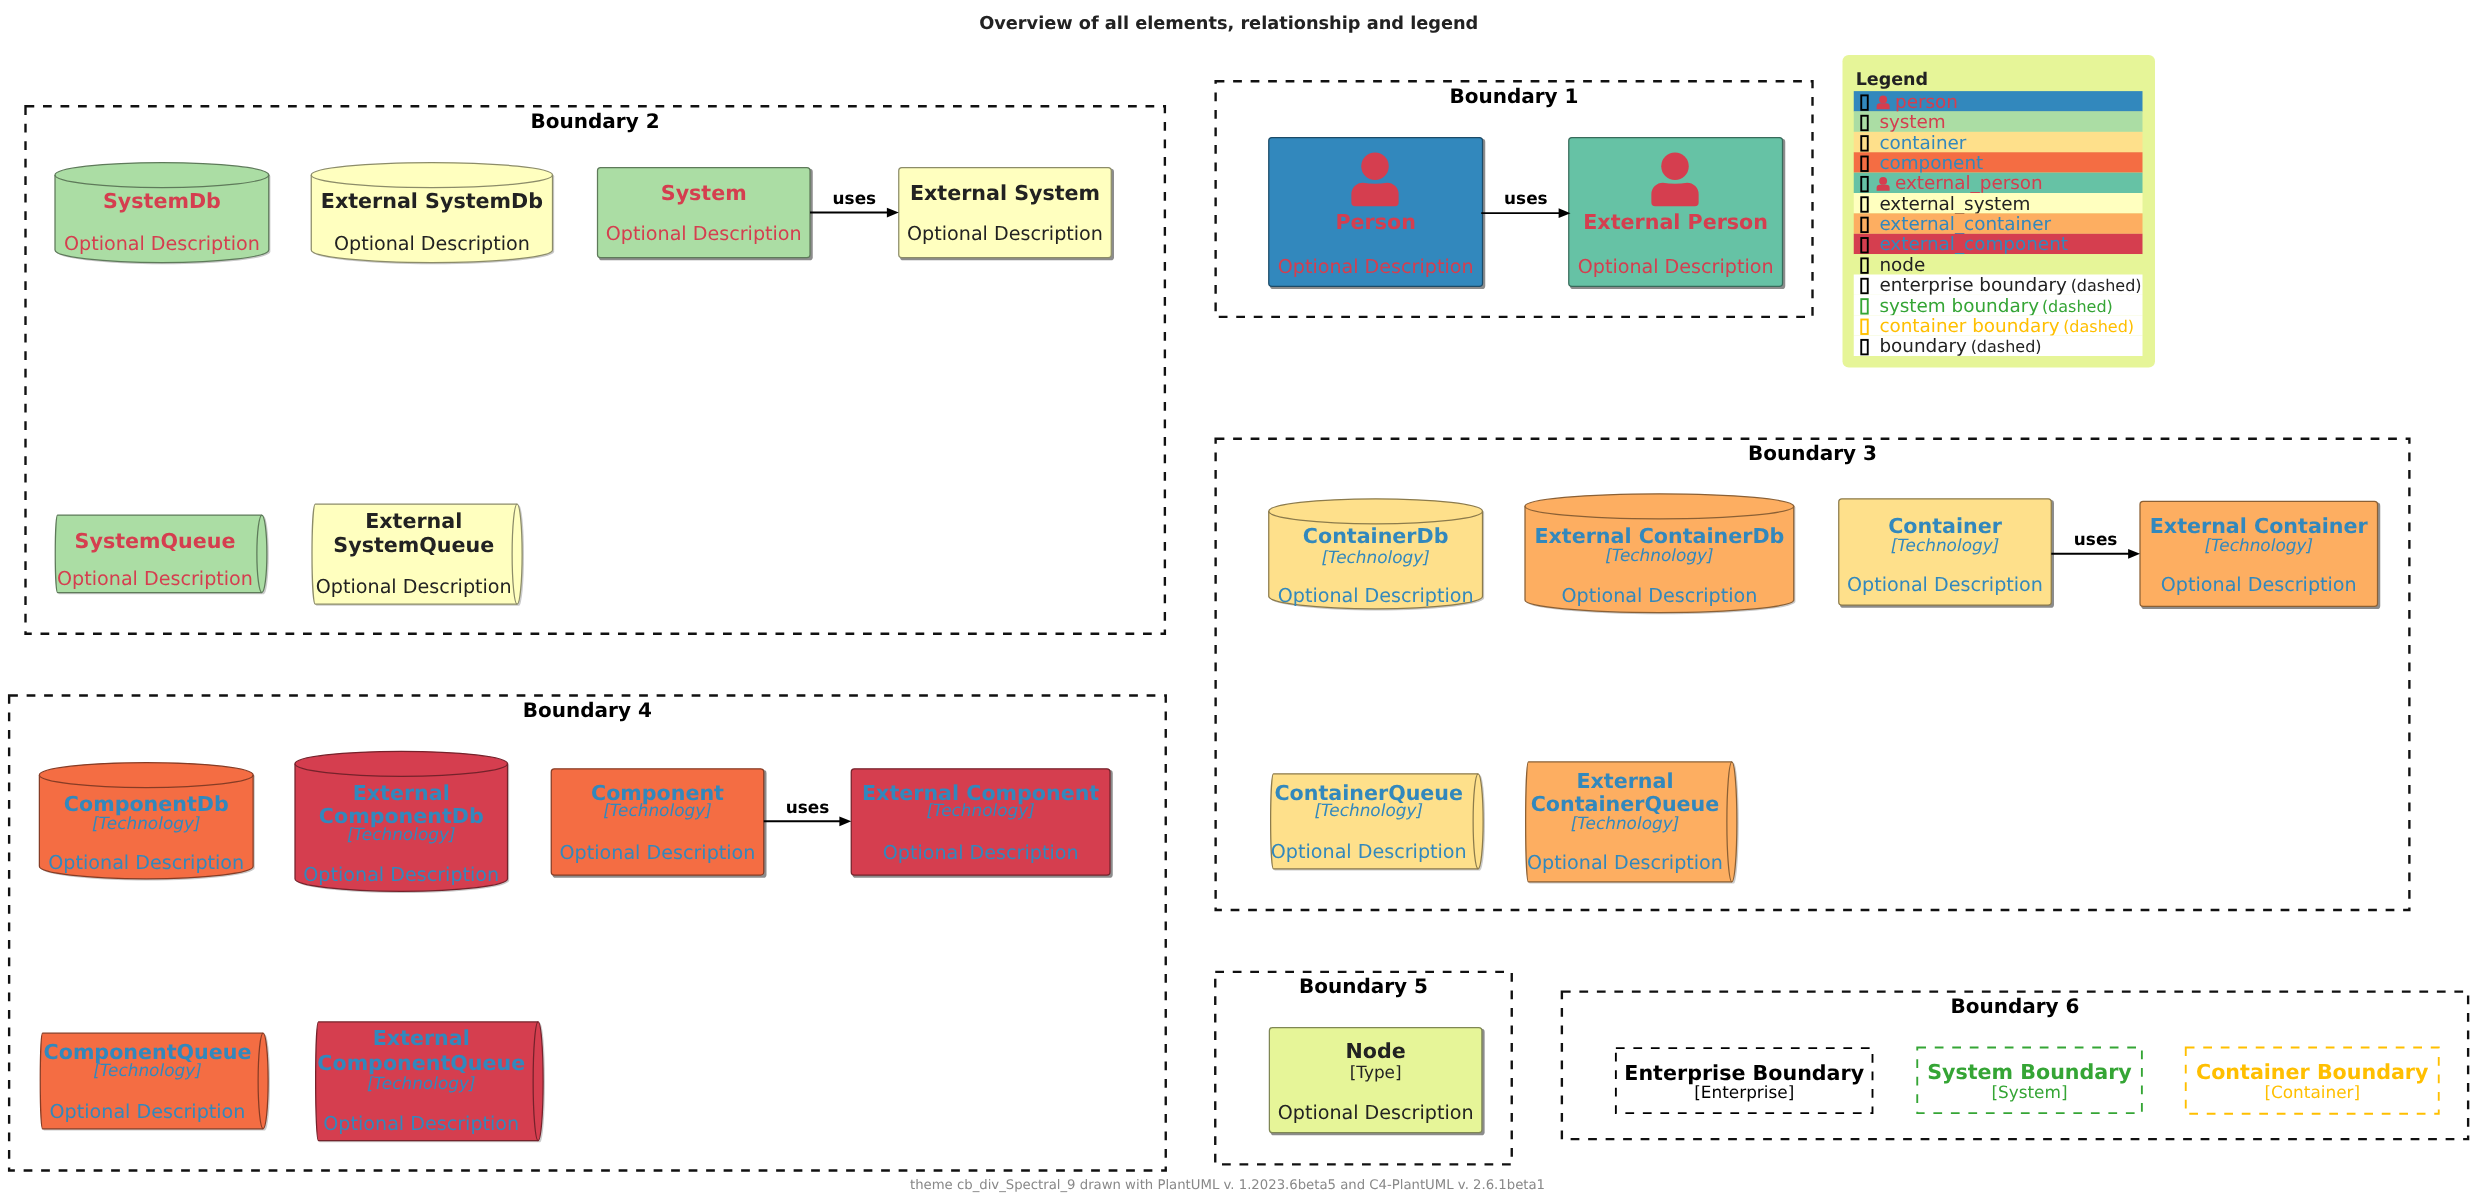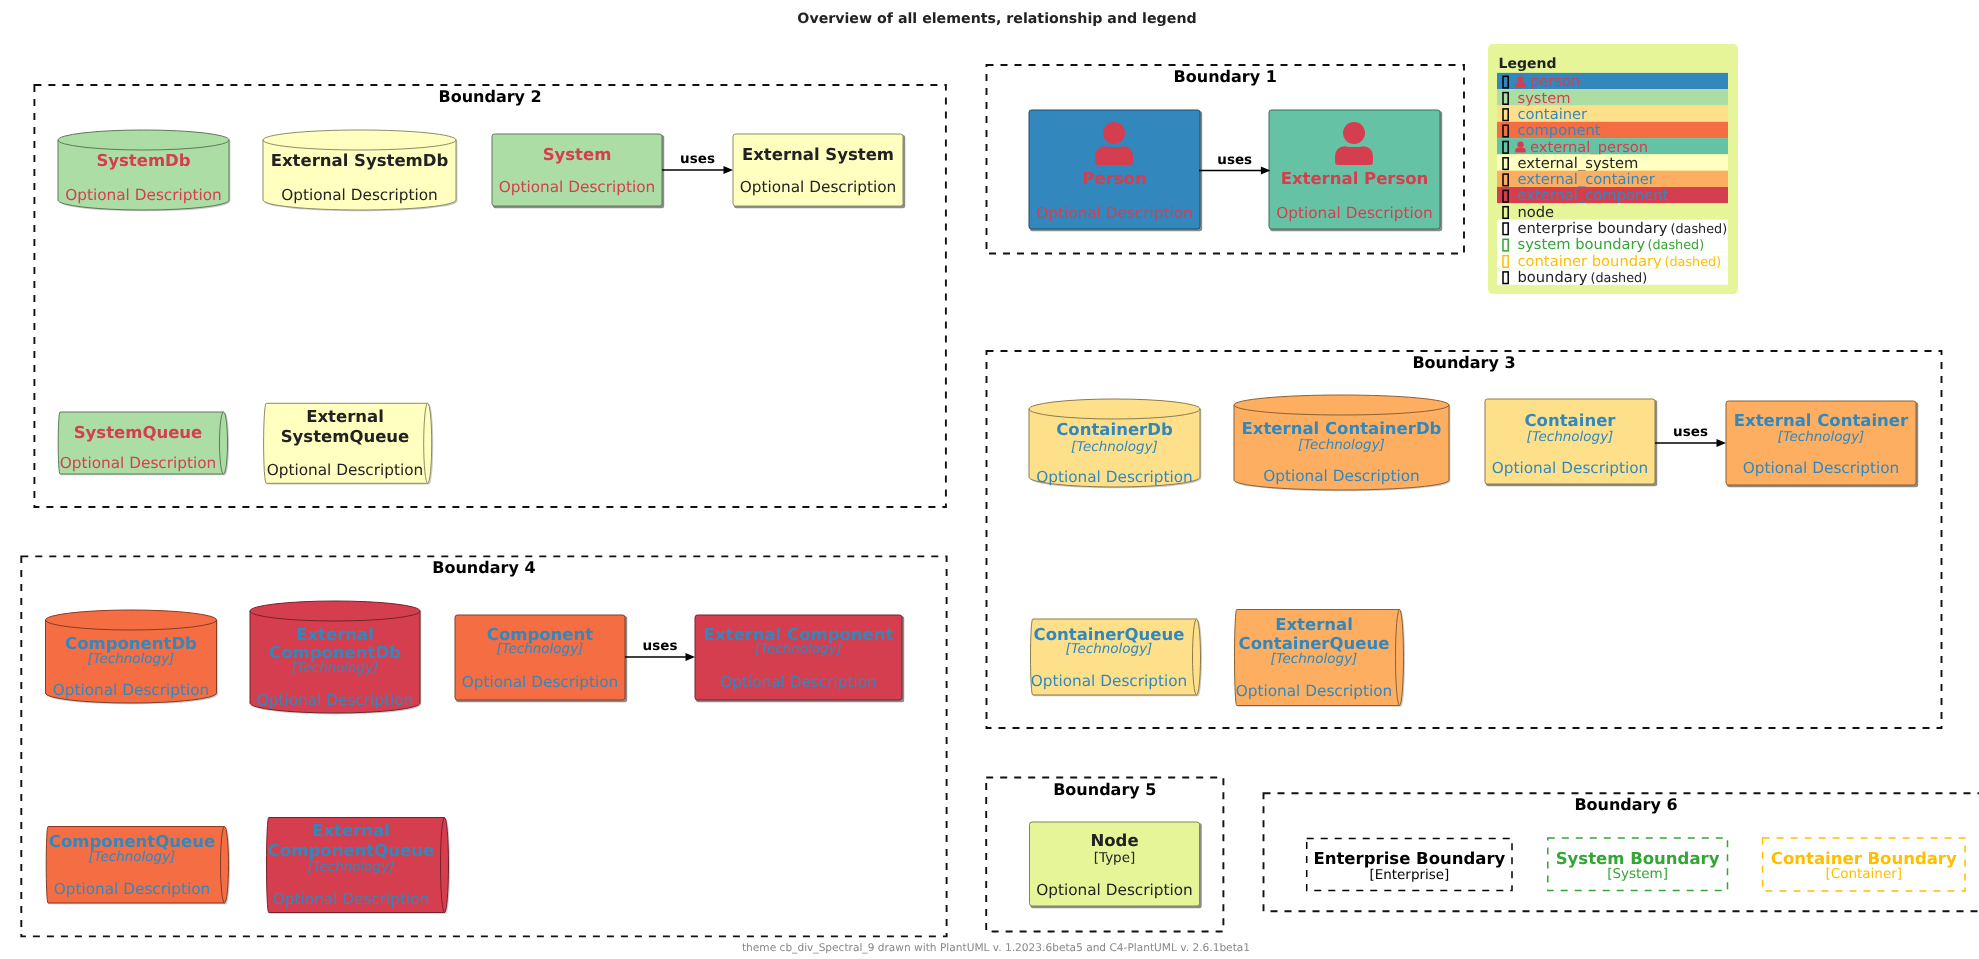--- a/index.html
+++ b/index.html
@@ -1,19 +1,19 @@
 <!DOCTYPE html>
 <html><head>
 <meta charset="utf-8">
 <title>Overview of all elements, relationship and legend</title>
 <style>
   html,body{margin:0;padding:0;background:#FFFFFF;}
   body{width:1979px;height:959px;overflow:hidden;
        font-family:"DejaVu Sans",sans-serif;}
-  #stage{position:relative;width:1715px;height:959px;padding-left:14px;}
+  #stage{position:relative;width:1715px;height:959px;}
   svg{display:block;}
   svg text{font-family:"DejaVu Sans",sans-serif;white-space:pre;
            -webkit-font-smoothing:antialiased;text-rendering:geometricPrecision;}
   .bdlbl{font-size:16px;font-weight:bold;fill:#000000;}
 </style>
 </head>
 <body>
 
 <div id="stage">
 <svg id="root" width="1979" height="959" viewBox="0 0 1979 959" xmlns="http://www.w3.org/2000/svg">

